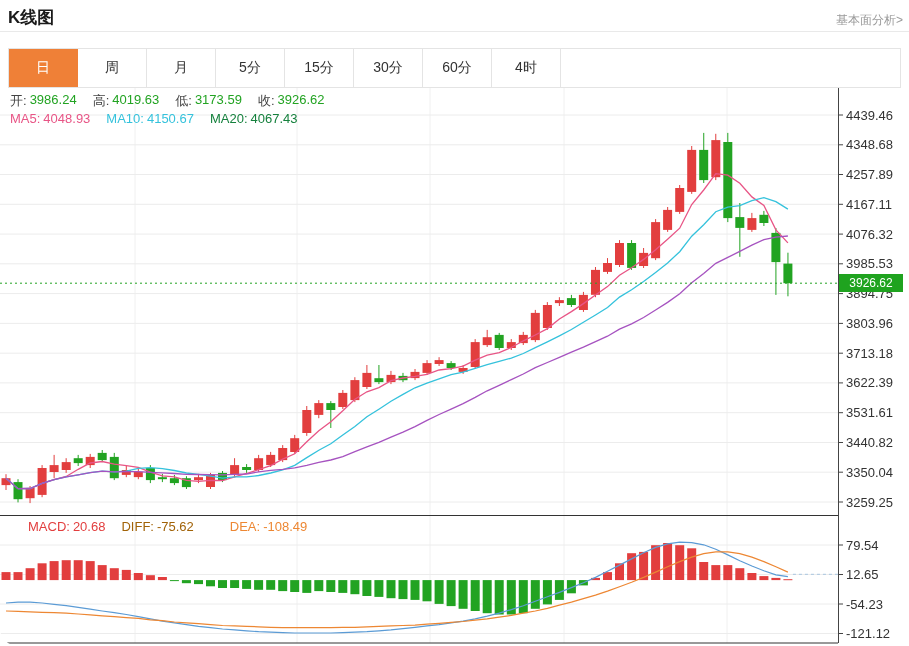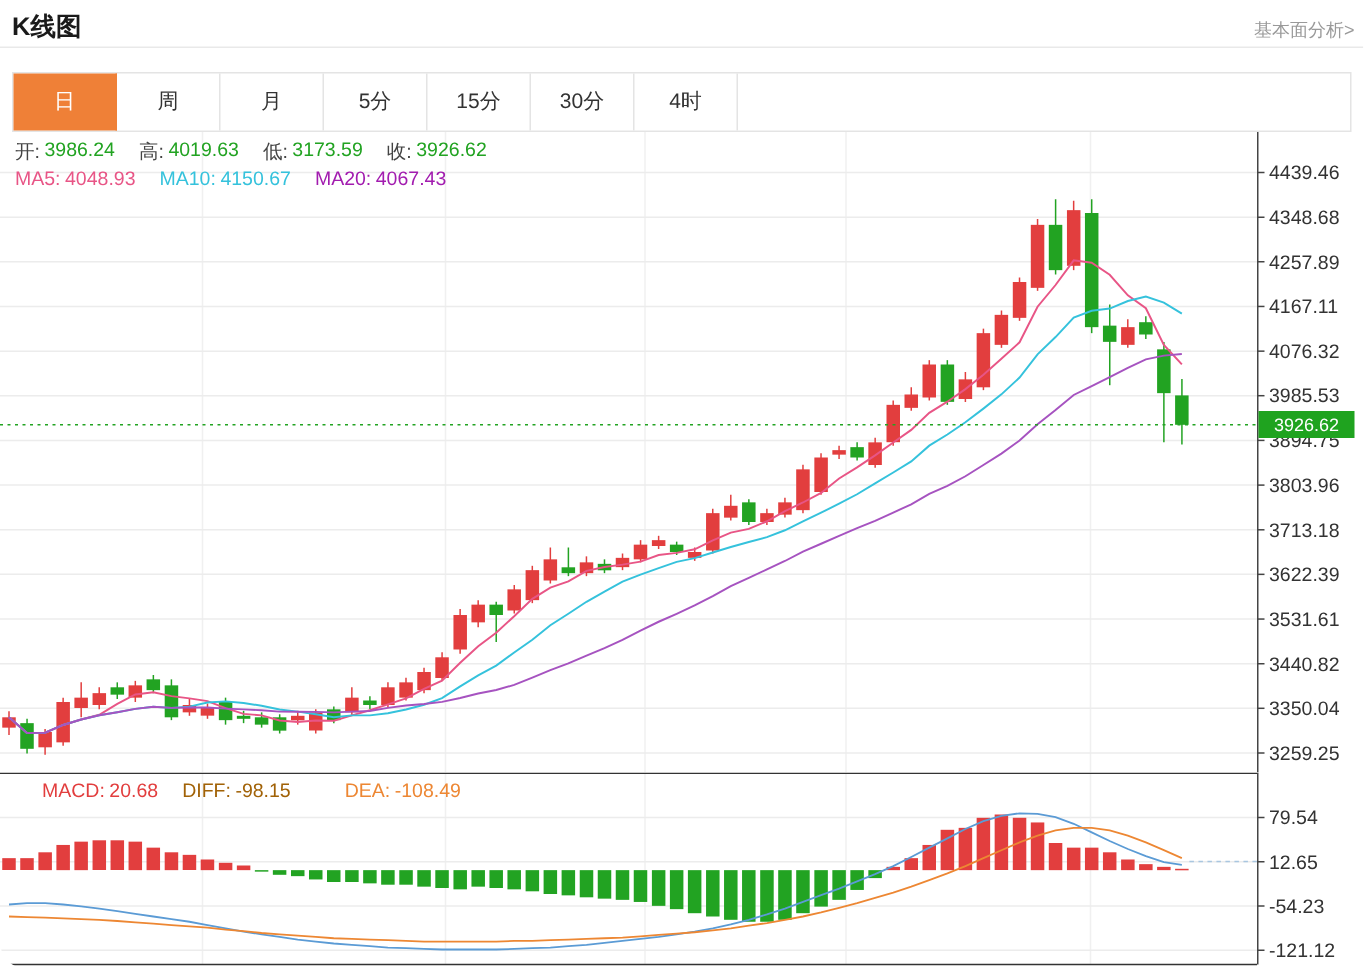--- a/index.html
+++ b/index.html
@@ -12,21 +12,21 @@
           display:flex;box-sizing:border-box;background:#fff;}
   .tab{width:69px;height:100%;border-right:1px solid #e4e4e4;display:flex;align-items:center;
        justify-content:center;font-size:14px;color:#333;cursor:pointer;box-sizing:border-box;}
   .tab.active{background:#ef8037;color:#fff;border-right-color:#ef8037;}
   .infobar{position:absolute;display:flex;gap:16px;font-size:13px;z-index:3;white-space:nowrap;}
   .infobar .grp{display:flex;gap:3px;}
   .q-label{color:#444;}
   .q-val{color:#22a322;}
   .c-ma5{color:#e85586;}
   .c-ma10{color:#35c2dc;}
-  .c-ma20{color:#a21caf;align-items:flex-end;}
+  .c-ma20{color:#15803d;align-items:flex-end;}
   .c-macd{color:#e23e3e;}
   .c-diff{color:#a16207;}
   .c-dea{color:#ed8733;padding-left:20px;}
   .quote-bar{left:10px;top:92px;}
   .ma-bar{left:10px;top:111px;}
   .macd-bar{left:28px;top:519px;}
   svg.mainchart{position:absolute;left:0;top:88px;z-index:1;}
   svg.macdchart{position:absolute;left:0;top:515px;z-index:1;}
   .price-badge{position:absolute;left:839px;width:64px;height:18px;background:#1fa31f;color:#fff;
                font-size:12px;display:flex;align-items:center;justify-content:center;z-index:4;}
@@ -40,20 +40,21 @@
   <div class="fund-link">基本面分析&gt;</div>
   <div class="title-divider"></div>
 
   <div class="tabbar" id="tabBar">
       <div class="tab active">日</div>
       <div class="tab">周</div>
       <div class="tab">月</div>
       <div class="tab">5分</div>
       <div class="tab">15分</div>
       <div class="tab">30分</div>
+      <div class="tab">60分</div>
       <div class="tab">4时</div>
     </div>
 
   <svg class="mainchart" id="mainSvg" width="909" height="427">
       <line x1="135" y1="0" x2="135" y2="427" stroke="#f0f0f0"></line>
       <line x1="297" y1="0" x2="297" y2="427" stroke="#f0f0f0"></line>
       <line x1="430" y1="0" x2="430" y2="427" stroke="#f0f0f0"></line>
       <line x1="564" y1="0" x2="564" y2="427" stroke="#f0f0f0"></line>
       <line x1="727" y1="0" x2="727" y2="427" stroke="#f0f0f0"></line>
       <line x1="0" y1="27.0" x2="838" y2="27.0" stroke="#ececec"></line>
@@ -362,21 +363,21 @@
       </span>
   </div>
 
   <div class="infobar macd-bar">
     <span class="grp c-macd">
         <span>MACD:</span>
         <span>20.68</span>
       </span>
     <span class="grp c-diff">
         <span>DIFF:</span>
-        <span>-98.15</span>
+        <span>-75.62</span>
       </span>
     <span class="grp c-dea">
         <span>DEA:</span>
         <span>-108.49</span>
       </span>
   </div>
 
   <div class="price-badge" id="priceBadge" style="top: 274px;">3926.62</div>
 </div>
 

